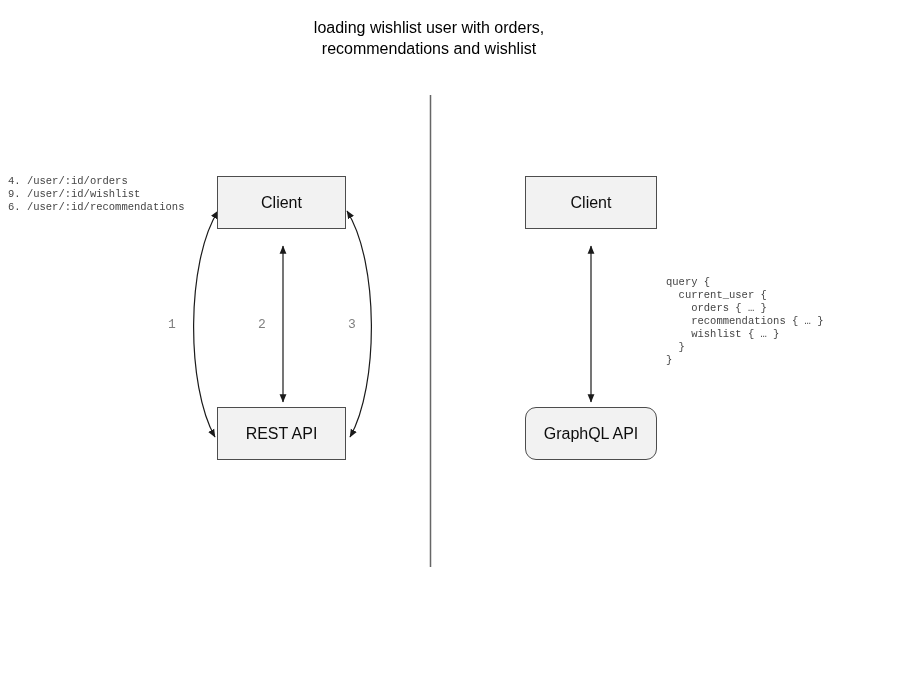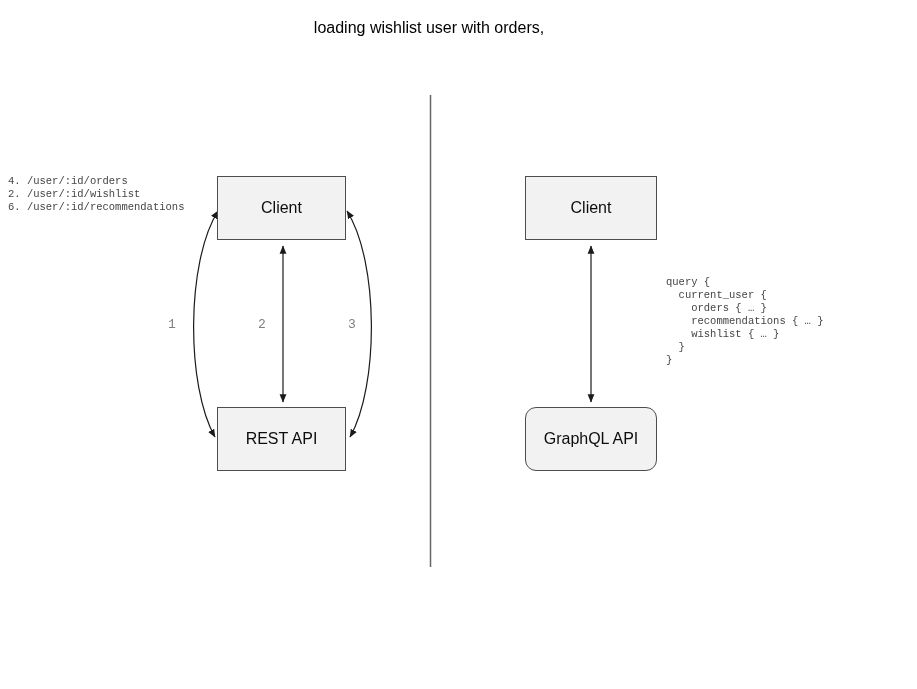--- a/index.html
+++ b/index.html
@@ -28,21 +28,21 @@
   }
   svg.connectors {
     position: absolute;
     left: 0;
     top: 0;
     pointer-events: none;
   }
   .node-box {
     position: absolute;
     width: 129px;
-    height: 64px;
+    height: 53px;
     background: #f2f2f2;
     border: 1.5px solid #4d4d4d;
     display: flex;
     align-items: center;
     justify-content: center;
     box-sizing: border-box;
   }
   .node-box .node-label {
     font-size: 16px;
     color: #0d0d0d;
@@ -75,20 +75,21 @@
   .num-2 { left: 262px; top: 324px; }
   .num-3 { left: 352px; top: 324px; }
 </style>
 </head>
 <body>
 
 <div class="canvas">
 
   <div class="title">
     <div>loading wishlist user with orders,</div>
+    <div>recommendations and wishlist</div>
   </div>
 
   <svg class="connectors" width="917" height="689" viewBox="0 0 917 689">
     <defs>
       <marker id="ah" viewBox="0 0 10 10" refX="8.5" refY="5" markerWidth="7.5" markerHeight="7.5" orient="auto-start-reverse">
         <path d="M 0 1.2 L 9 5 L 0 8.8 z" fill="#1a1a1a"></path>
       </marker>
     </defs>
 
     <line x1="430.5" y1="95" x2="430.5" y2="567" stroke="#666666" stroke-width="1.5"></line>
@@ -97,21 +98,21 @@
 
     <line x1="283" y1="246" x2="283" y2="402" stroke="#1a1a1a" stroke-width="1.2" marker-start="url(#ah)" marker-end="url(#ah)"></line>
 
     <path d="M 347 211 C 379 262 379 386 350 437" fill="none" stroke="#1a1a1a" stroke-width="1.2" marker-start="url(#ah)" marker-end="url(#ah)"></path>
 
     <line x1="591" y1="246" x2="591" y2="402" stroke="#1a1a1a" stroke-width="1.2" marker-start="url(#ah)" marker-end="url(#ah)"></line>
   </svg>
 
   <div class="endpoints">
     <div class="mono">4. /user/:id/orders</div>
-    <div class="mono">2. /user/:id/wishlist</div>
+    <div class="mono">9. /user/:id/wishlist</div>
     <div class="mono">6. /user/:id/recommendations</div>
   </div>
 
   <div class="node-box box-client-left">
     <span class="node-label">Client</span>
   </div>
 
   <div class="node-box box-rest-api">
     <span class="node-label">REST API</span>
   </div>

